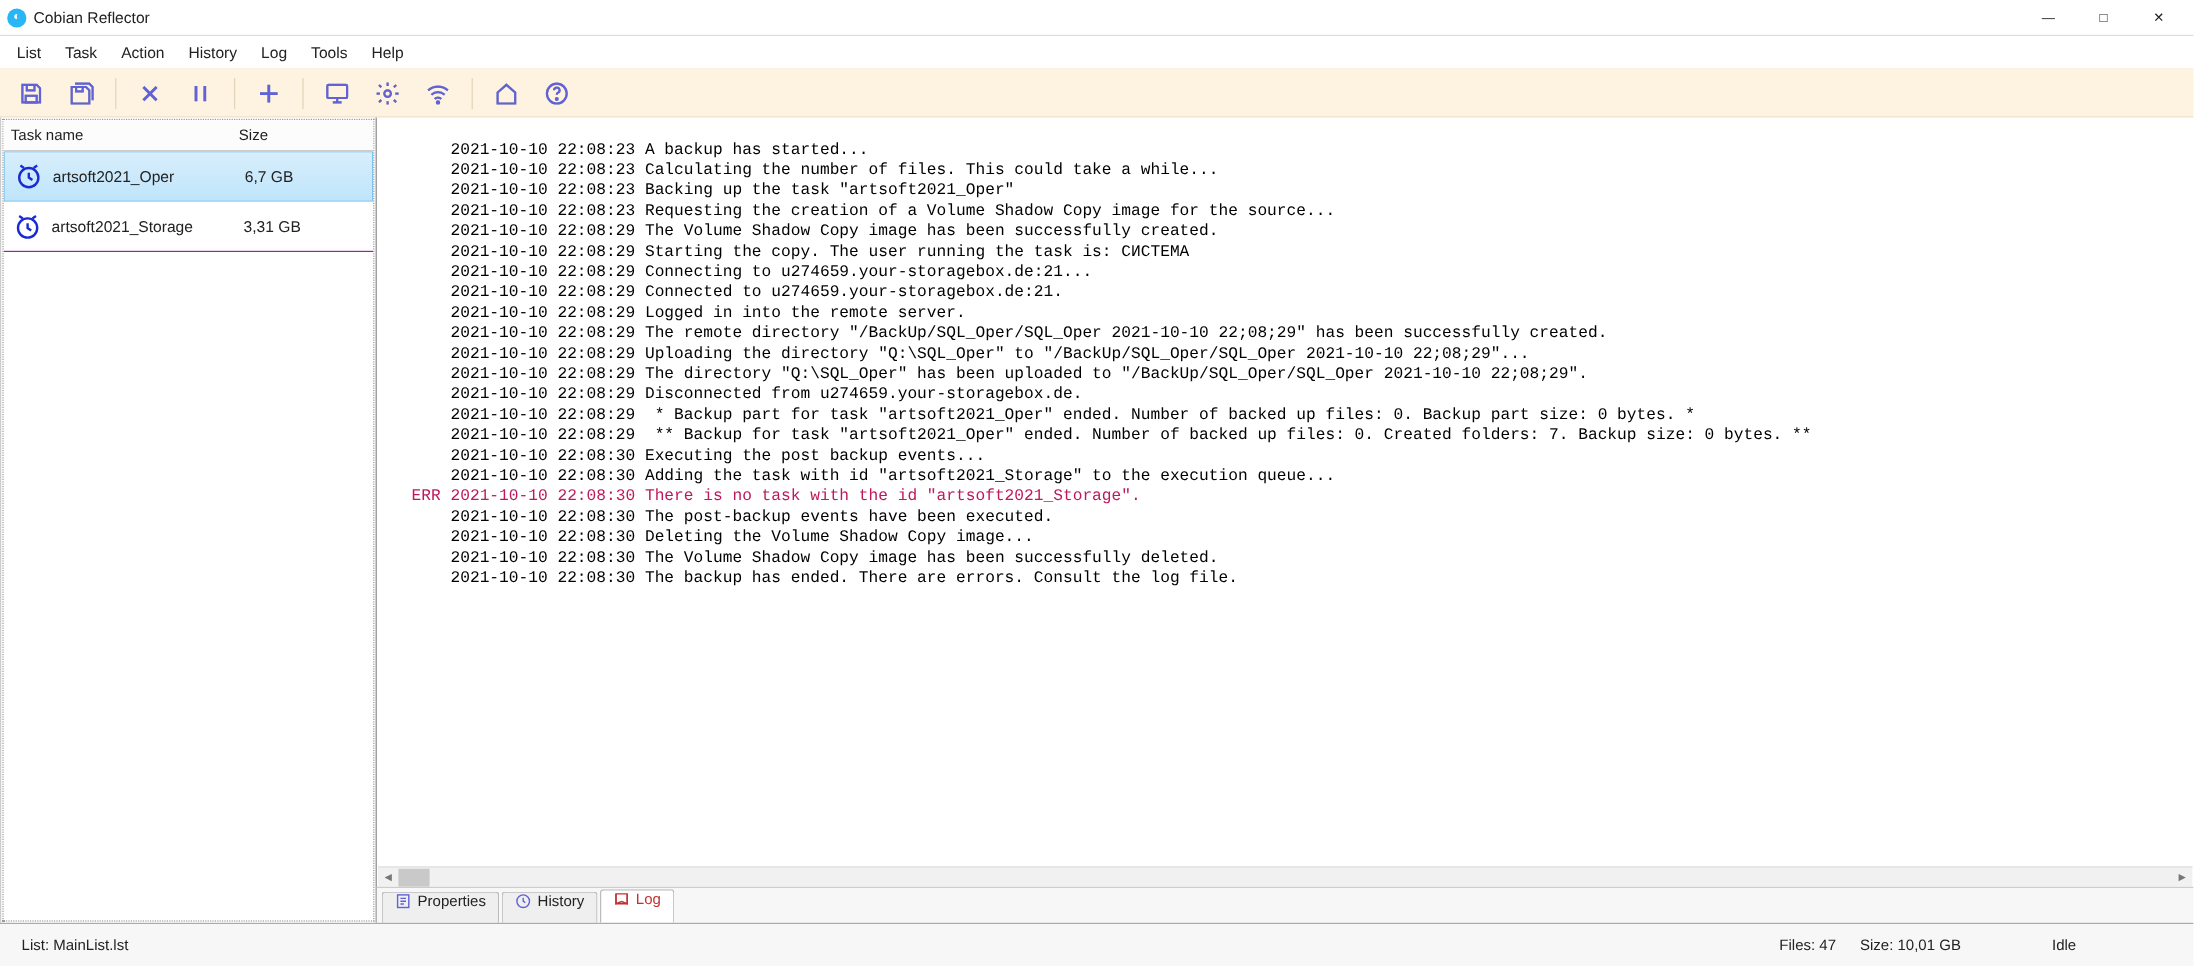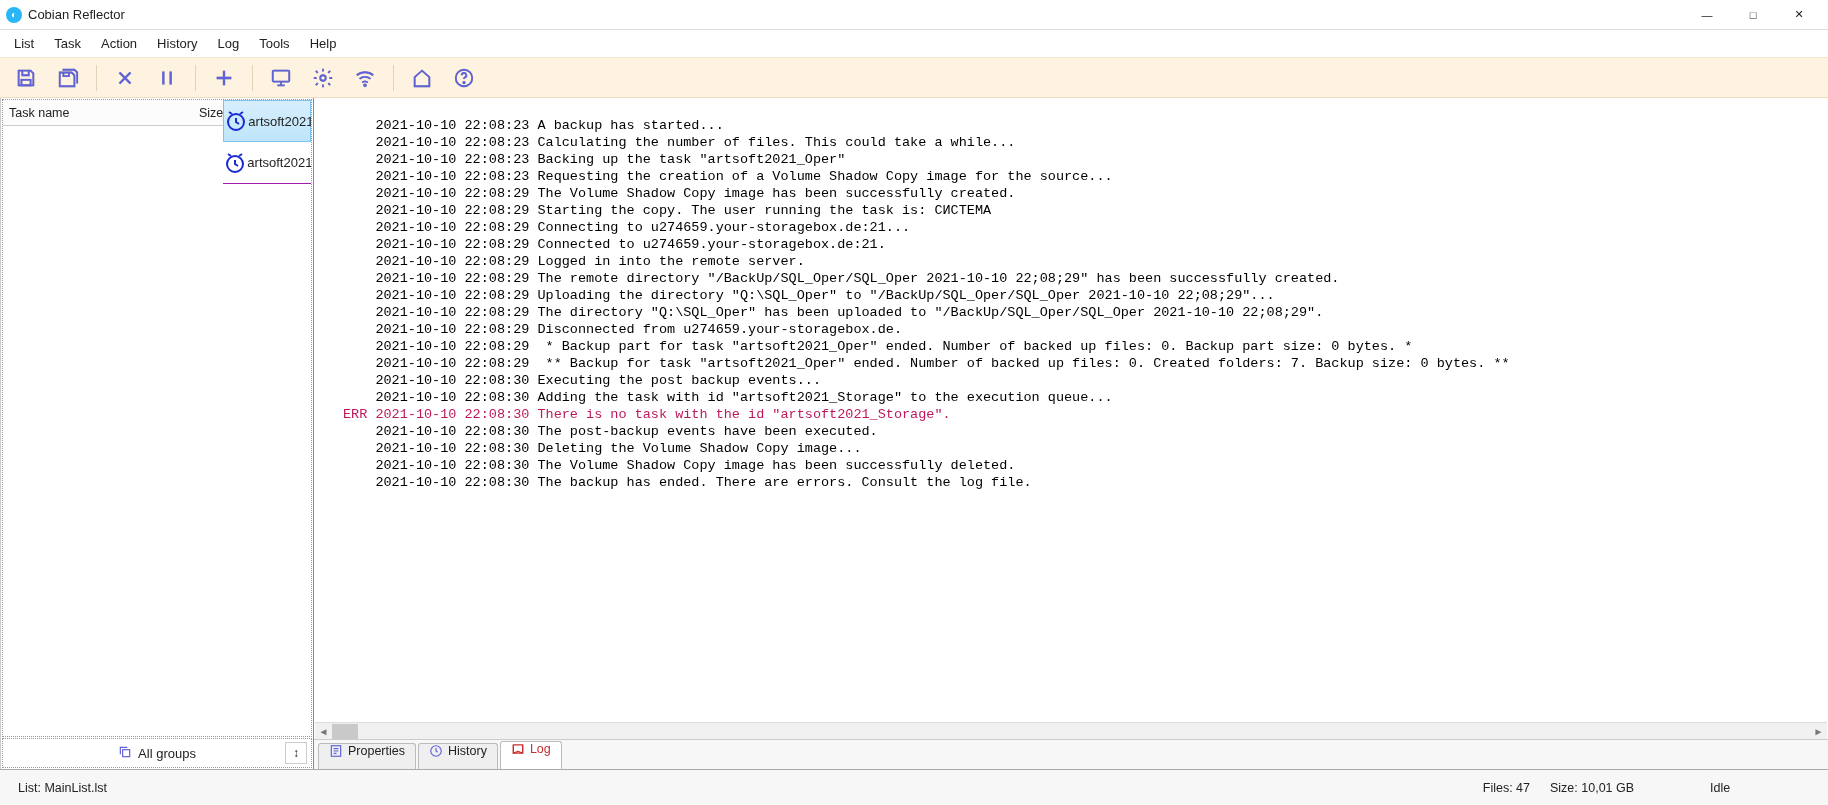--- a/index.html
+++ b/index.html
@@ -98,20 +98,21 @@
     display: flex;
     flex-direction: column;
     border-right: 1px solid #888;
     border-left: 1px solid #ccc;
   }
   .tasklist {
     flex: 1;
     border: 1px dotted #999;
     margin: 1px;
     display: flex;
+    flex-direction: column;
     min-height: 0;
   }
   .tasklist-header {
     display: flex;
     border-bottom: 1px solid #ccc;
     background: #fcfcfc;
     font-size: 12.5px;
     height: 26px;
     align-items: center;
   }
@@ -347,30 +348,20 @@
                 <circle cx="12" cy="13" r="8"></circle>
                 <path d="M12 9v4l3 2"></path>
                 <path d="M5 3l3 2M19 3l-3 2"></path>
               </svg>
           </span>
           <span class="tname">artsoft2021_Storage</span>
           <span class="tsize">3,31 GB</span>
         </div>
       </div>
     </div>
-    <div class="allgroups">
-      <span>
-        <svg width="14" height="14" viewBox="0 0 24 24" fill="none" stroke="#5f62d8" stroke-width="2">
-            <rect x="8" y="8" width="12" height="12"></rect>
-            <path d="M4 16V4h12"></path>
-          </svg>
-      </span>
-      <span>All groups</span>
-      <span class="swap">↕</span>
-    </div>
   </div>
 
   <div class="rightpanel">
     <div class="logarea" id="logarea"><div>    2021-10-10 22:08:23 A backup has started...</div><div>    2021-10-10 22:08:23 Calculating the number of files. This could take a while...</div><div>    2021-10-10 22:08:23 Backing up the task "artsoft2021_Oper"</div><div>    2021-10-10 22:08:23 Requesting the creation of a Volume Shadow Copy image for the source...</div><div>    2021-10-10 22:08:29 The Volume Shadow Copy image has been successfully created.</div><div>    2021-10-10 22:08:29 Starting the copy. The user running the task is: СИСТЕМА</div><div>    2021-10-10 22:08:29 Connecting to u274659.your-storagebox.de:21...</div><div>    2021-10-10 22:08:29 Connected to u274659.your-storagebox.de:21.</div><div>    2021-10-10 22:08:29 Logged in into the remote server.</div><div>    2021-10-10 22:08:29 The remote directory "/BackUp/SQL_Oper/SQL_Oper 2021-10-10 22;08;29" has been successfully created.</div><div>    2021-10-10 22:08:29 Uploading the directory "Q:\SQL_Oper" to "/BackUp/SQL_Oper/SQL_Oper 2021-10-10 22;08;29"...</div><div>    2021-10-10 22:08:29 The directory "Q:\SQL_Oper" has been uploaded to "/BackUp/SQL_Oper/SQL_Oper 2021-10-10 22;08;29".</div><div>    2021-10-10 22:08:29 Disconnected from u274659.your-storagebox.de.</div><div>    2021-10-10 22:08:29  * Backup part for task "artsoft2021_Oper" ended. Number of backed up files: 0. Backup part size: 0 bytes. *</div><div>    2021-10-10 22:08:29  ** Backup for task "artsoft2021_Oper" ended. Number of backed up files: 0. Created folders: 7. Backup size: 0 bytes. **</div><div>    2021-10-10 22:08:30 Executing the post backup events...</div><div>    2021-10-10 22:08:30 Adding the task with id "artsoft2021_Storage" to the execution queue...</div><div class="errline">ERR 2021-10-10 22:08:30 There is no task with the id "artsoft2021_Storage".</div><div>    2021-10-10 22:08:30 The post-backup events have been executed.</div><div>    2021-10-10 22:08:30 Deleting the Volume Shadow Copy image...</div><div>    2021-10-10 22:08:30 The Volume Shadow Copy image has been successfully deleted.</div><div>    2021-10-10 22:08:30 The backup has ended. There are errors. Consult the log file.</div></div>
 
     <div class="hscroll">
       <div class="arrow">◄</div>
       <div class="thumb"></div>
       <div style="flex:1"></div>
       <div class="arrow">►</div>

